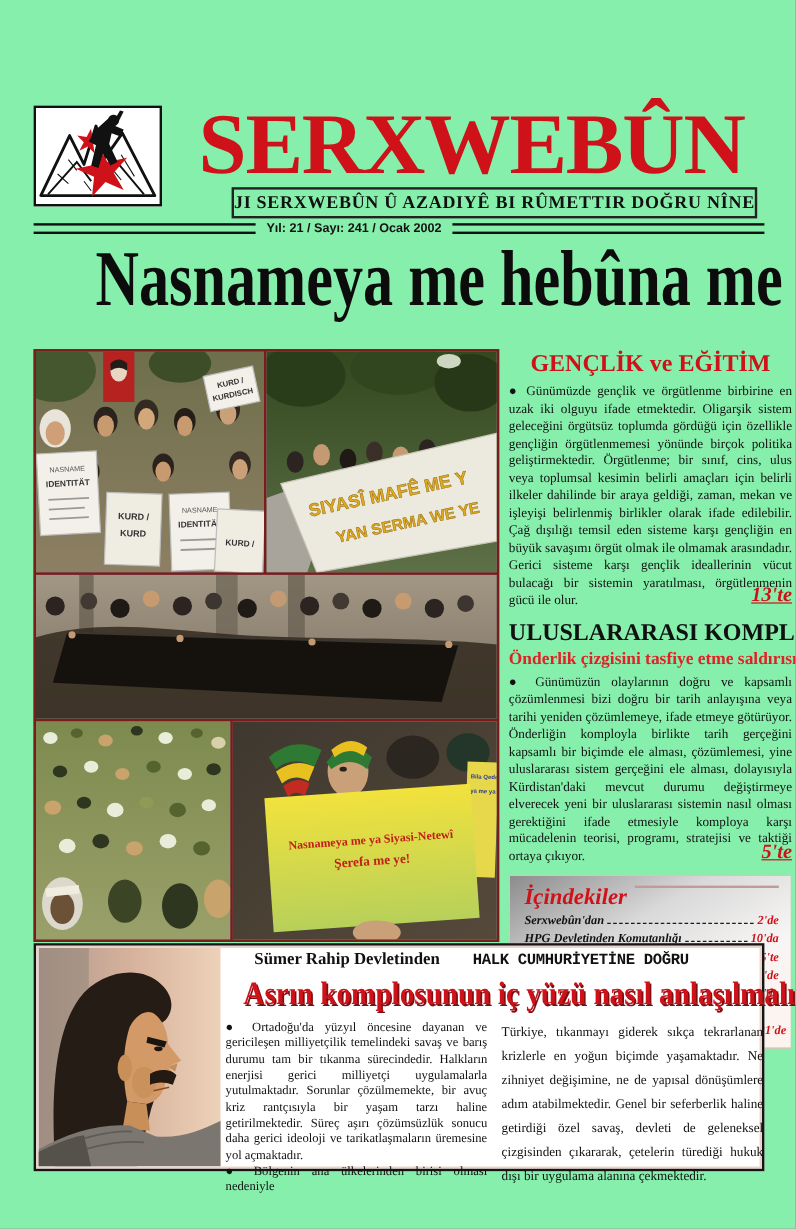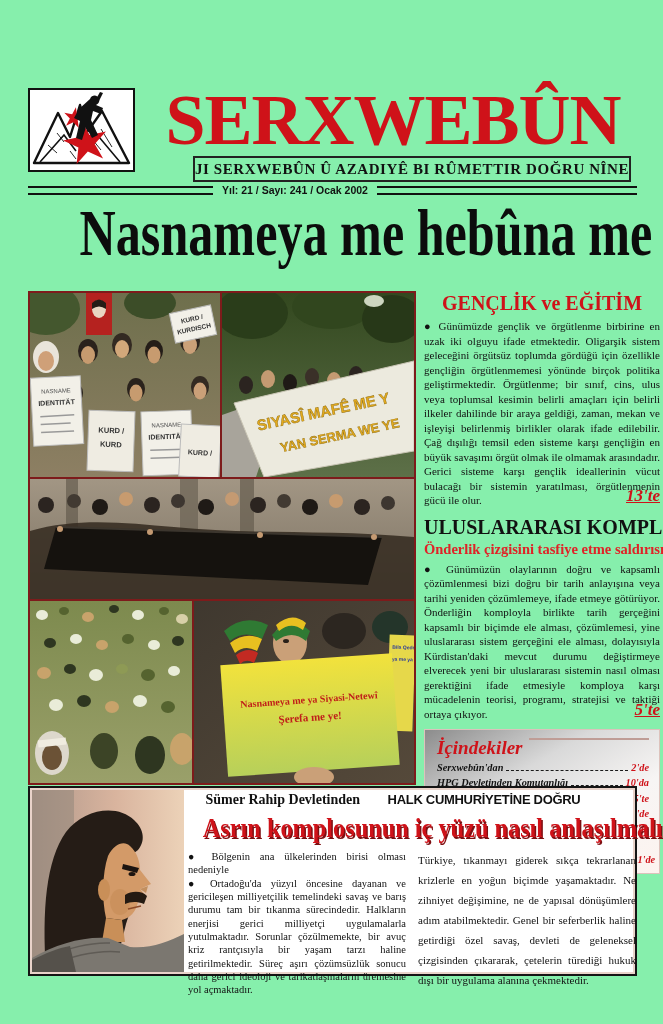--- a/index.html
+++ b/index.html
@@ -62,21 +62,21 @@
   .c-page{color:var(--accent-red);}
 
   
   .bottom-box{position:absolute;left:28px;top:786px;width:609px;height:190px;
               box-sizing:border-box;border:2px solid #151515;background:#fff;
               box-shadow:inset 0 0 0 2px #e9d3ca;}
   .b-photo{position:absolute;left:2px;top:2px;width:152px;height:182px;overflow:hidden;}
   .b-photo svg{display:block;width:100%;height:100%;}
   .kicker{position:absolute;left:140px;top:4px;width:446px;text-align:center;
           font-size:14px;font-weight:bold;white-space:nowrap;}
-  .kicker .k2{font-family:Liberation Sans, sans-serif;font-size:13px;letter-spacing:-.3px;margin-left:24px;}
+  .kicker .k2{font-family:Liberation Mono, monospace;font-size:13px;letter-spacing:-.3px;margin-left:24px;}
   .b-title{position:absolute;left:150px;top:23px;width:456px;text-align:center;
            font-size:27px;line-height:34px;font-weight:bold;color:var(--accent-red);
            text-shadow:1.5px 1.5px 0 var(--shadow-red);transform:scaleX(.9);
            transform-origin:50% 50%;white-space:nowrap;}
   .b-cols{position:absolute;left:158px;top:62px;width:448px;display:flex;gap:12px;}
   .b-col1{width:218px;font-size:10.5px;line-height:1.27;text-align:justify;}
   .b-col1 p{margin:0;}
   .b-col2{width:218px;font-size:11px;line-height:1.82;text-align:justify;}
 </style>
 </head>
@@ -419,22 +419,22 @@
 
     <div class="kicker">
       <span class="k1">Sümer Rahip Devletinden</span>
       <span class="k2">HALK CUMHURİYETİNE DOĞRU</span>
     </div>
 
     <div class="b-title">Asrın komplosunun iç yüzü nasıl anlaşılmalıdır</div>
 
     <div class="b-cols">
       <div class="b-col1">
+        <p>● Ortadoğu'da yüzyıl öncesine dayanan ve gericileşen milliyetçilik temelindeki savaş ve barış durumu tam bir tıkanma sürecindedir. Halkların enerjisi gerici milliyetçi uygulamalarla yutulmaktadır. Sorunlar çözülmemekte, bir avuç kriz rantçısıyla bir yaşam tarzı haline getirilmektedir. Süreç aşırı çözümsüzlük sonucu daha gerici ideoloji ve tarikatlaşmaların üremesine yol açmaktadır.</p>
         <p>● Bölgenin ana ülkelerinden birisi olması nedeniyle</p>
-        <p>● Ortadoğu'da yüzyıl öncesine dayanan ve gericileşen milliyetçilik temelindeki savaş ve barış durumu tam bir tıkanma sürecindedir. Halkların enerjisi gerici milliyetçi uygulamalarla yutulmaktadır. Sorunlar çözülmemekte, bir avuç kriz rantçısıyla bir yaşam tarzı haline getirilmektedir. Süreç aşırı çözümsüzlük sonucu daha gerici ideoloji ve tarikatlaşmaların üremesine yol açmaktadır.</p>
       </div>
       <div class="b-col2">
         <span>Türkiye, tıkanmayı giderek sıkça tekrarlanan krizlerle en yoğun biçimde yaşamaktadır. Ne zihniyet değişimine, ne de yapısal dönüşümlere adım atabilmektedir. Genel bir seferberlik haline getirdiği özel savaş, devleti de geleneksel çizgisinden çıkararak, çetelerin türediği hukuk dışı bir uygulama alanına çekmektedir.</span>
       </div>
     </div>
   </div>
 
 </div>
 
 </body></html>

